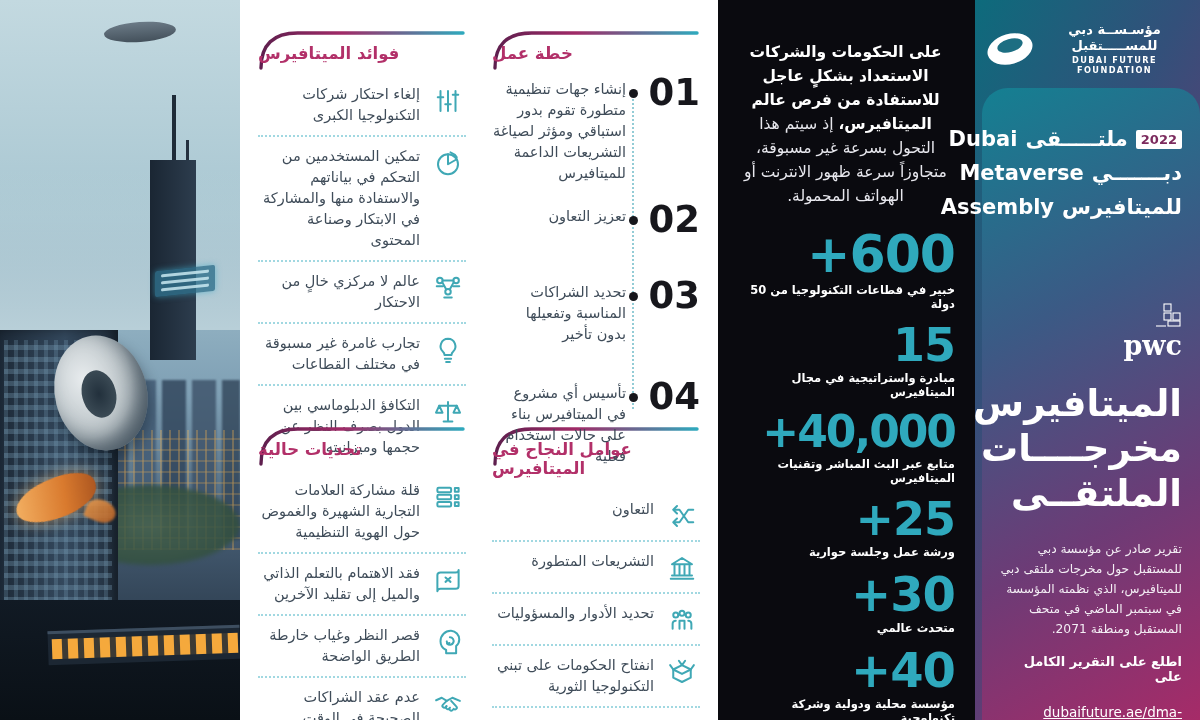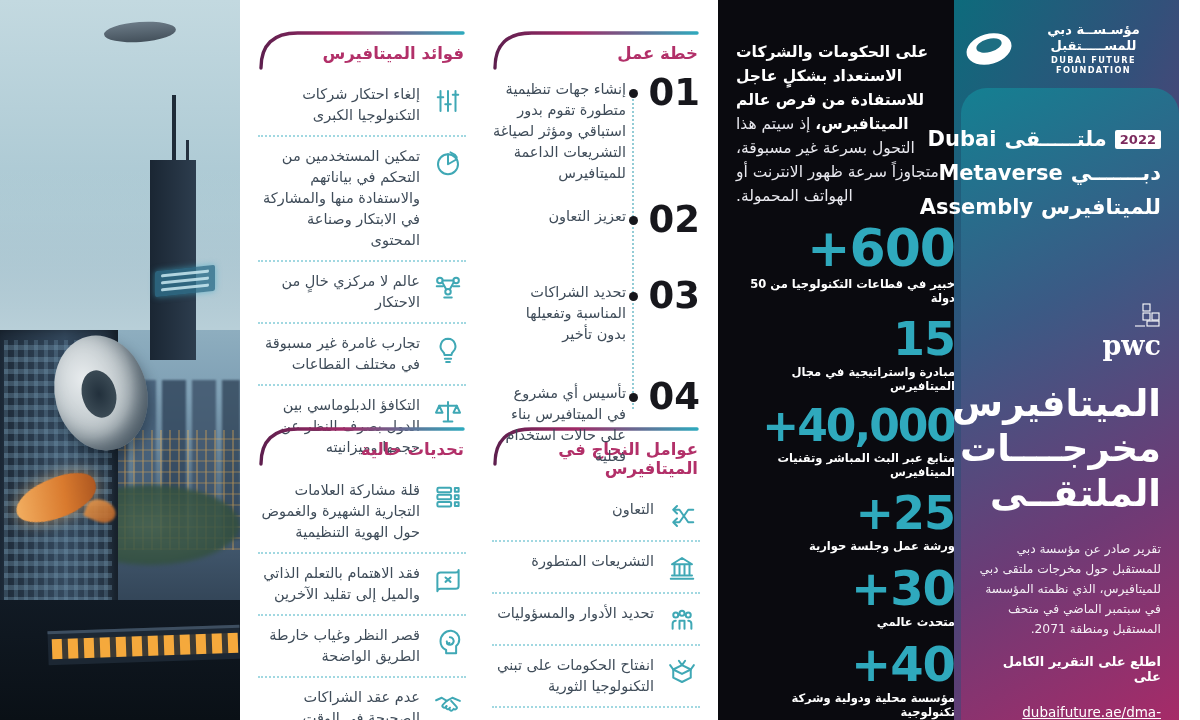--- a/index.html
+++ b/index.html
@@ -58,21 +58,21 @@
   .ph-bridge-lights{position:absolute;left:52px;top:636px;width:186px;height:20px;
           background:repeating-linear-gradient(90deg,#f5a93c 0 10px,rgba(245,169,60,.15) 10px 16px);
           transform:rotate(-2deg);filter:blur(.4px);}
 
   
   .white-panel{position:absolute;left:240px;top:0;width:478px;height:720px;background:#ffffff;
                direction:rtl;display:grid;grid-template-columns:1fr 1fr;column-gap:26px;
                padding:30px 18px 12px;color:#3f4c59;}
   .sec-top{height:396px;}
   .hdr svg{display:block;width:100%;height:40px;}
-  .hdr h2{margin:-26px 2px 0 0;font-size:16.5px;font-weight:700;color:#b23069;text-align:right;}
+  .hdr h2{margin:-26px 2px 0 0;font-size:16.5px;font-weight:700;color:#b23069;text-align:left;}
   .list{margin-top:12px;}
   .b-item{display:flex;gap:10px;align-items:flex-start;padding:9px 0;}
   .b-item + .b-item{border-top:2px dotted rgba(47,169,189,.45);}
   .b-icon{flex:0 0 36px;display:flex;justify-content:center;padding-top:2px;}
   .b-icon svg{width:30px;height:30px;stroke:#3fa8b5;fill:none;stroke-width:1.6;
               stroke-linecap:round;stroke-linejoin:round;}
   .b-text{flex:1;font-size:14.5px;line-height:1.45;font-weight:500;text-align:right;}
 
   .plan-list{position:relative;margin-top:16px;}
   .plan-list::before{content:'';position:absolute;left:auto;right:66px;top:16px;bottom:58px;
@@ -80,36 +80,36 @@
   .plan-item{position:relative;padding-right:74px;min-height:46px;}
   .plan-num{position:absolute;right:0;top:-8px;font-size:37px;font-weight:700;color:#17171c;
             direction:ltr;letter-spacing:0;}
   .plan-dot{position:absolute;right:62px;top:10px;width:9px;height:9px;border-radius:50%;background:#17171c;}
   .plan-text{font-size:14.5px;line-height:1.45;font-weight:500;text-align:right;}
   .pm1{margin-bottom:22px;} .pm2{margin-bottom:30px;} .pm3{margin-bottom:38px;}
 
   
   .dark-panel{position:absolute;left:718px;top:0;width:257px;height:720px;background:#0a0a0f;
               direction:rtl;color:#fff;padding:24px 20px 10px 18px;}
-  .dark-intro{font-size:15.5px;line-height:1.55;text-align:left;margin-bottom:14px;}
+  .dark-intro{font-size:15.5px;line-height:1.55;text-align:center;margin-bottom:20px;}
   .dark-intro .b{font-weight:700;}
   .dark-intro .r{font-weight:400;color:#e8e8ee;}
   .stat{text-align:right;margin-bottom:11px;}
   .stat-value{direction:ltr;unicode-bidi:isolate;display:block;color:#2fa9bd;font-weight:700;
               line-height:1.0;letter-spacing:-1px;}
   .stat-label{display:block;font-size:11.5px;font-weight:600;margin-top:3px;color:#fff;}
   .stat:nth-child(1) .stat-value{font-size:52px;}
   .stat:nth-child(2) .stat-value{font-size:46px;}
   .stat:nth-child(3) .stat-value{font-size:44px;letter-spacing:-2px;}
   .stat:nth-child(4) .stat-value{font-size:46px;}
   .stat:nth-child(5) .stat-value{font-size:48px;}
   .stat:nth-child(6) .stat-value{font-size:48px;}
 
   
-  .brand-panel{position:absolute;left:954px;top:0;width:225px;height:720px;
+  .brand-panel{position:absolute;left:975px;top:0;width:225px;height:720px;
                background:linear-gradient(118deg,#0d6b7c 0%,#33507a 35%,#663a74 68%,#8c2459 100%);
                color:#fff;direction:rtl;}
   .brand-card{position:absolute;left:7px;right:0;top:88px;bottom:0;border-radius:26px 26px 0 0;
                background:linear-gradient(152deg,#148092 0%,#3b5a85 35%,#6d3b76 68%,#a62b68 100%);
                padding:20px 18px 0 14px;}
   .dff{position:absolute;top:22px;left:12px;right:14px;display:flex;direction:ltr;gap:10px;align-items:center;}
   .dff-oval{position:relative;width:46px;height:30px;flex:0 0 46px;}
   .dff-oval .o1{position:absolute;inset:0;border-radius:50%;background:#fff;transform:rotate(-16deg);}
   .dff-oval .o2{position:absolute;left:10px;top:5px;width:26px;height:13px;border-radius:50%;
                 background:#1d6e82;transform:rotate(-16deg);}

